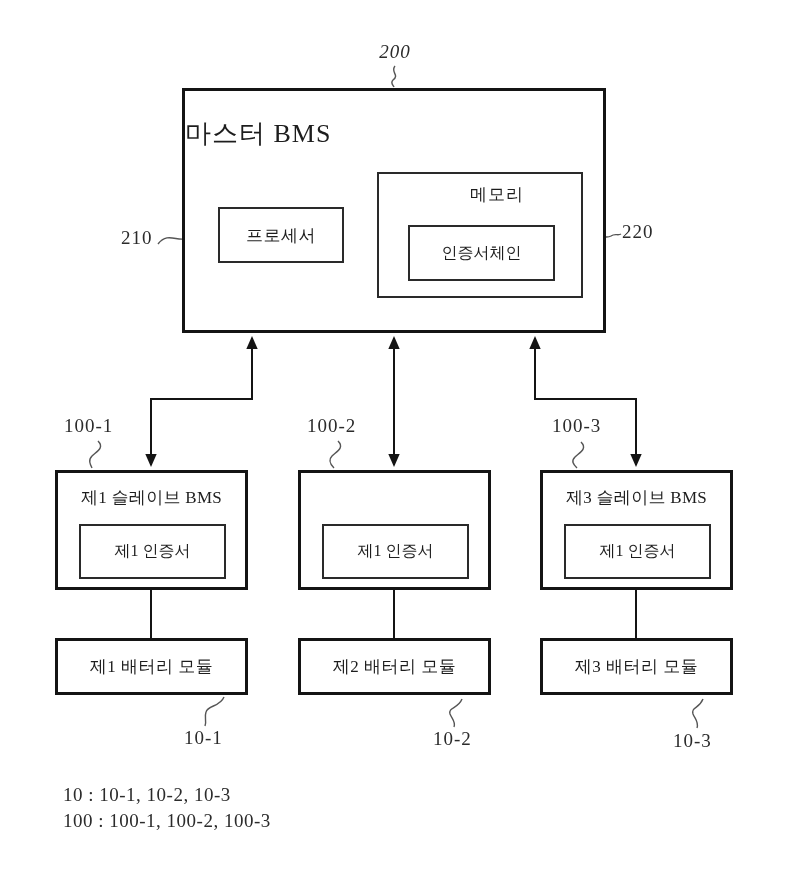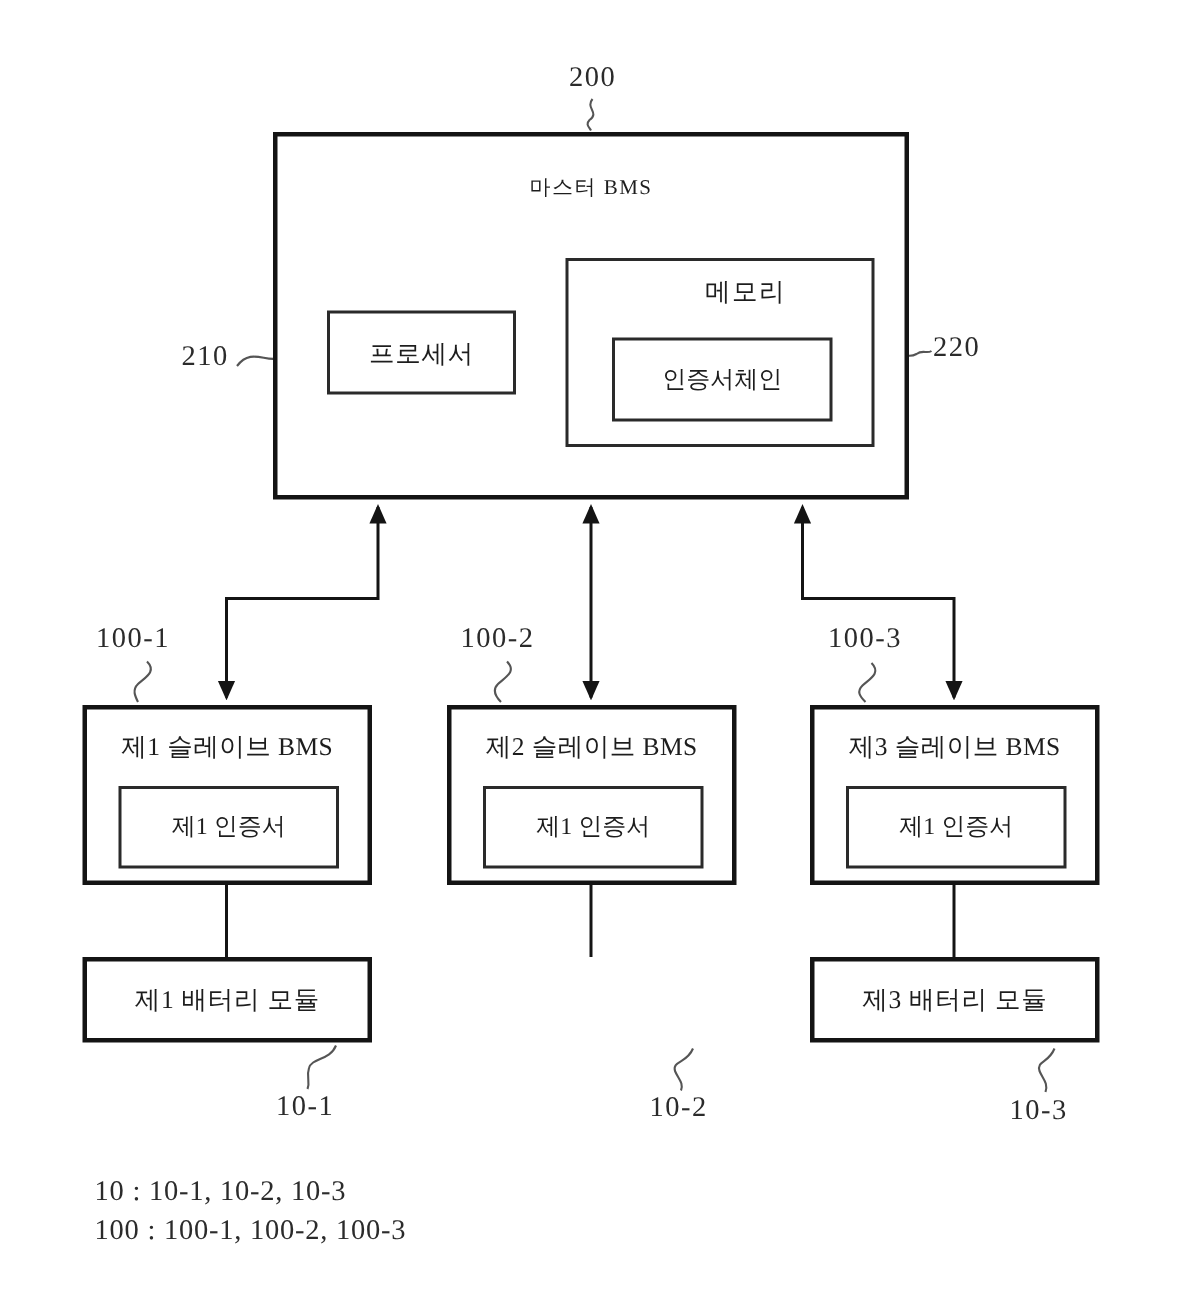--- a/index.html
+++ b/index.html
@@ -10,21 +10,21 @@
   }
   .box{position:absolute;box-sizing:border-box;background:#fff;}
   .outer{border:3px solid #141414;}
   .inner{border:2px solid #2a2a2a;}
   .center{display:flex;align-items:center;justify-content:center;text-align:center;}
   .ktext{font-size:17px;letter-spacing:0.5px;}
   .ref{position:absolute;font-size:19px;color:#2b2b2b;letter-spacing:1px;white-space:nowrap;}
   .ref.c{text-align:center;}
   .legend{position:absolute;font-size:19px;color:#2b2b2b;letter-spacing:0.5px;white-space:nowrap;}
   svg.wires{position:absolute;left:0;top:0;pointer-events:none;}
-  .master-title{position:absolute;left:0;right:0;top:25px;text-align:center;font-size:14px;letter-spacing:1px;}
+  .master-title{position:absolute;left:0;right:0;top:25px;font-size:26px;letter-spacing:1px;}
   .mem-title{position:absolute;left:0;right:0;top:9px;text-align:center;font-size:17px;letter-spacing:1px;margin-left:34px;}
   .slave-title{position:absolute;left:0;right:0;top:13px;text-align:center;font-size:17px;letter-spacing:0.3px;}
 </style>
 </head>
 <body>
 
 <div class="page">
 
   <svg class="wires" width="790" height="877" viewBox="0 0 790 877">
     <defs>
@@ -47,21 +47,21 @@
     <path d="M158 244 C168 231 178 243 188 238 C198 233 207 239 217 233" stroke="#555" stroke-width="1.4" fill="none"></path>
     <path d="M584 237 C594 228 602 241 611 236 C615 233 618 236 621 234" stroke="#555" stroke-width="1.4" fill="none"></path>
     <path d="M98 441 C105 448 96 452 92 456 C88 460 90 464 92 468" stroke="#555" stroke-width="1.4" fill="none"></path>
     <path d="M338 441 C345 448 336 452 332 456 C328 460 330 464 334 468" stroke="#555" stroke-width="1.4" fill="none"></path>
     <path d="M581 442 C588 449 579 453 575 457 C571 461 573 464 577 468" stroke="#555" stroke-width="1.4" fill="none"></path>
     <path d="M224 697 C220 707 208 705 206 712 C204 718 207 721 205 726" stroke="#555" stroke-width="1.4" fill="none"></path>
     <path d="M462 699 C458 709 448 707 450 714 C452 719 456 722 454 727" stroke="#555" stroke-width="1.4" fill="none"></path>
     <path d="M703 699 C699 709 691 707 693 714 C695 719 699 722 697 728" stroke="#555" stroke-width="1.4" fill="none"></path>
   </svg>
 
-  <div class="ref c" style="left:375px;top:41px;width:40px;">200</div>
+  <div class="ref c" style="left:375px;top:41px;width:40px;font-style:italic;">200</div>
   <div class="ref" style="left:121px;top:227px;">210</div>
   <div class="ref" style="left:622px;top:221px;">220</div>
   <div class="ref" style="left:64px;top:415px;">100-1</div>
   <div class="ref" style="left:307px;top:415px;">100-2</div>
   <div class="ref" style="left:552px;top:415px;">100-3</div>
   <div class="ref" style="left:184px;top:727px;">10-1</div>
   <div class="ref" style="left:433px;top:728px;">10-2</div>
   <div class="ref" style="left:673px;top:730px;">10-3</div>
 
   <div class="box outer" style="left:182px;top:88px;width:424px;height:245px;">
@@ -81,36 +81,38 @@
   </div>
 
   <div class="box outer" style="left:55px;top:470px;width:193px;height:120px;">
     <div class="slave-title">제1 슬레이브 BMS</div>
     <div class="box inner center" style="left:21px;top:51px;width:147px;height:55px;font-size:16px;">
       <span>제1 인증서</span>
     </div>
   </div>
 
   <div class="box outer" style="left:298px;top:470px;width:193px;height:120px;">
-    <div class="slave-title">제2 슬레이브 BMS</div>
     <div class="box inner center" style="left:21px;top:51px;width:147px;height:55px;font-size:16px;">
       <span>제1 인증서</span>
     </div>
   </div>
 
   <div class="box outer" style="left:540px;top:470px;width:193px;height:120px;">
     <div class="slave-title">제3 슬레이브 BMS</div>
     <div class="box inner center" style="left:21px;top:51px;width:147px;height:55px;font-size:16px;">
       <span>제1 인증서</span>
     </div>
   </div>
 
   <div class="box outer center ktext" style="left:55px;top:638px;width:193px;height:57px;">
     <span>제1 배터리 모듈</span>
   </div>
+  <div class="box outer center ktext" style="left:298px;top:638px;width:193px;height:57px;">
+    <span>제2 배터리 모듈</span>
+  </div>
   <div class="box outer center ktext" style="left:540px;top:638px;width:193px;height:57px;">
     <span>제3 배터리 모듈</span>
   </div>
 
   <div class="legend" style="left:63px;top:784px;">10 : 10-1, 10-2, 10-3</div>
   <div class="legend" style="left:63px;top:810px;">100 : 100-1, 100-2, 100-3</div>
 
 </div>
 
 </body></html>

